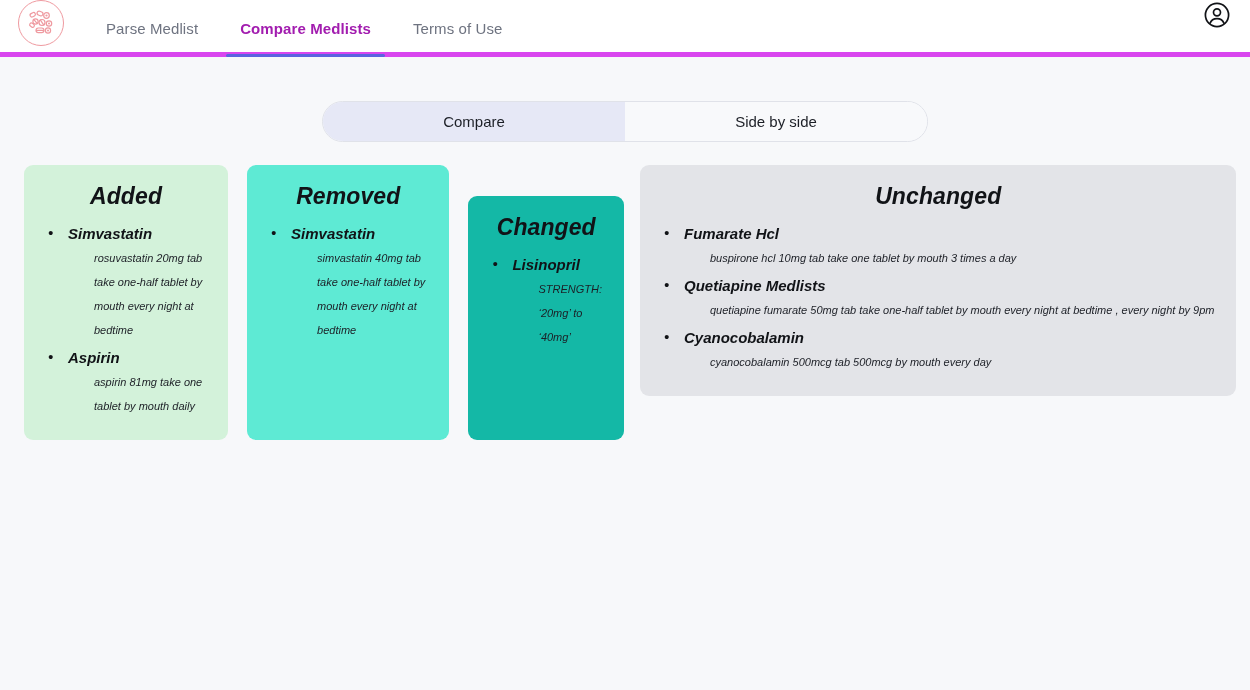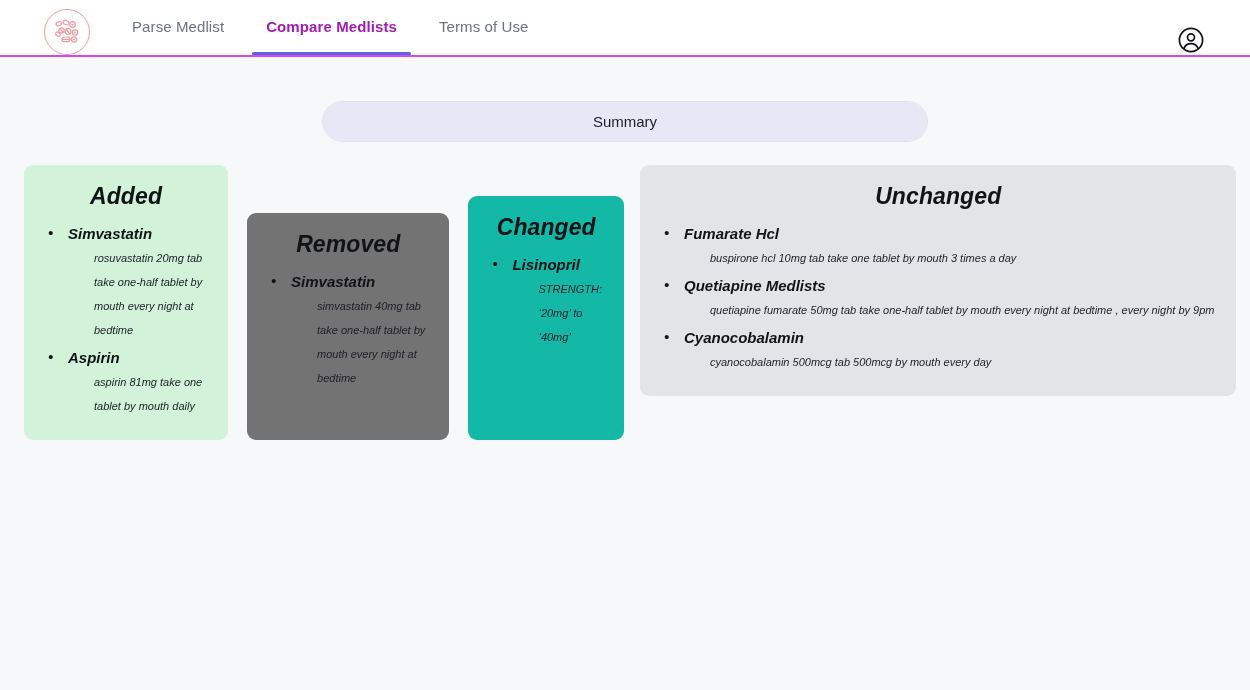--- a/index.html
+++ b/index.html
@@ -14,24 +14,24 @@
     background: #f7f8fa;
     font-family: "Liberation Sans", sans-serif;
     color: #111317;
     -webkit-font-smoothing: antialiased;
   }
 
   
   .header {
     height: 57px;
     background: #ffffff;
-    border-bottom: 2px solid #d946ef;
-    display: flex;
-    align-items: flex-end;
-    padding: 0 44px;
+    border-bottom: 5px solid #d946ef;
+    display: flex;
+    align-items: flex-start;
+    padding: 0 18px;
     box-sizing: border-box;
     position: relative;
   }
   .brand {
     width: 44px;
     height: 44px;
     flex: 0 0 44px;
     border: 1.6px solid #ef9aa0;
     border-radius: 50%;
     display: flex;
@@ -173,21 +173,21 @@
   }
   .med-detail {
     font-size: 11px;
     font-weight: 400;
     line-height: 24px;
     color: #1c1f26;
     padding-left: 26px;
   }
 
   .card-added     { background: #d3f2da; }
-  .card-removed   { background: #737373; margin-top: 48px; }
+  .card-removed   { background: #5eead4; }
   .card-changed   { background: #14b8a6; margin-top: 31px; }
   .card-unchanged { background: #e3e4e8; }
 </style>
 </head>
 <body>
 
 <div class="header">
 
   <div class="brand">
     <svg width="34" height="34" viewBox="0 0 34 34" aria-hidden="true">
@@ -230,21 +230,24 @@
       <circle cx="14" cy="14" r="11.6" fill="none" stroke="#111317" stroke-width="1.7"></circle>
       <circle cx="14" cy="11.3" r="3.5" fill="none" stroke="#111317" stroke-width="1.7"></circle>
       <path d="M6.9 22.6a7.6 7.6 0 0 1 14.2 0" fill="none" stroke="#111317" stroke-width="1.7"></path>
     </svg>
   </div>
 </div>
 
 <div class="toggle-wrap">
   <div class="toggle">
     <div class="toggle-opt selected">
-      <span>Summary</span>
+      <span>Compare</span>
+    </div>
+    <div class="toggle-opt">
+      <span>Side by side</span>
     </div>
   </div>
 </div>
 
 <div class="columns">
 
   <div class="col col-left">
 
     <section class="card card-added">
       <h2 class="card-title">Added</h2>

